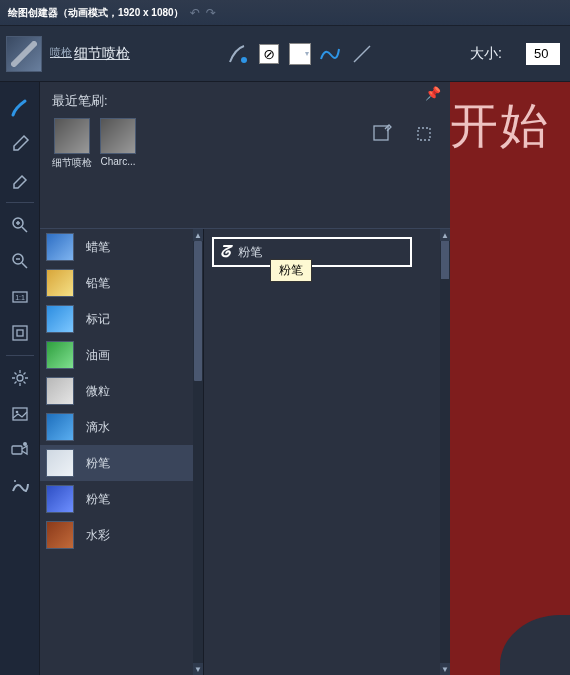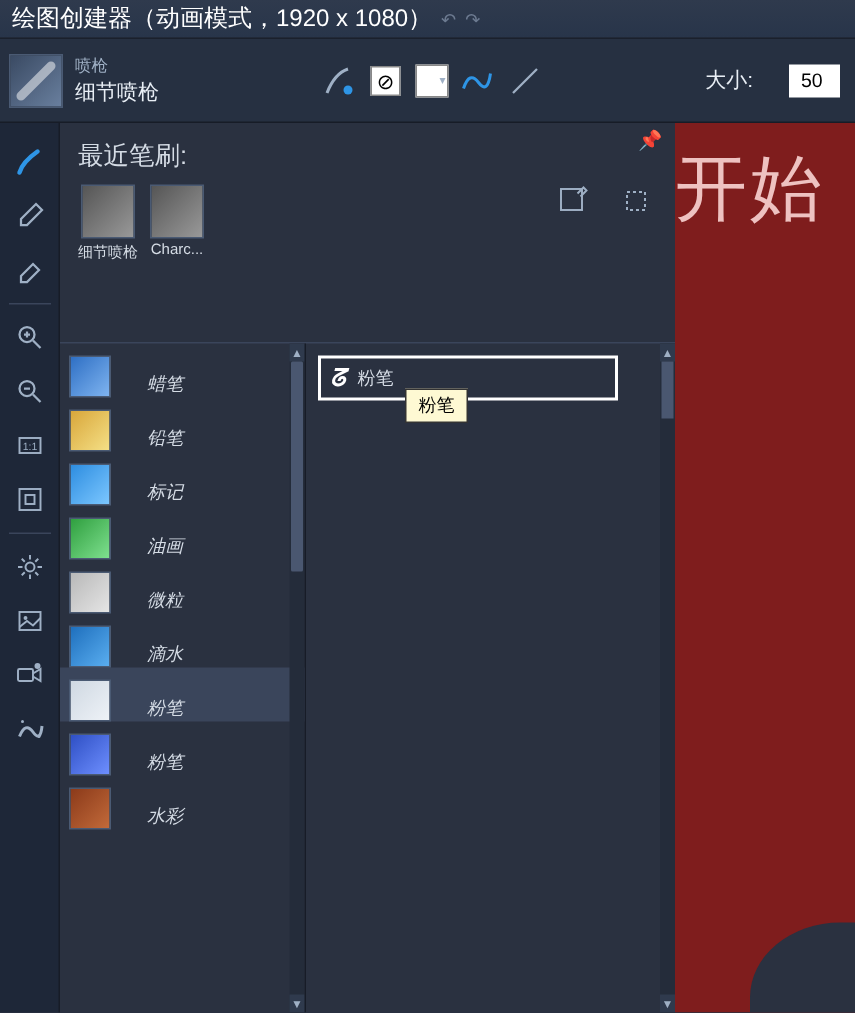--- a/index.html
+++ b/index.html
@@ -12,39 +12,39 @@
     overflow: hidden;
     position: relative;
   }
   .titlebar {
     height: 26px;
     background: linear-gradient(#2f3a4d, #28354a);
     display: flex; align-items: center;
     padding: 0 8px;
     border-bottom: 1px solid #1a202c;
   }
-  .titlebar-title { font-size: 16px; font-weight: normal; color: #fff; }
+  .titlebar-title { font-size: 10px; font-weight: bold; color: #fff; }
   .titlebar-actions { margin-left: 6px; display:flex; gap:6px; }
   .title-arrow { color:#6c7a90; font-size:12px; cursor:default; }
 
   .toolbar {
     height: 56px;
     background: #263041;
     border-bottom: 1px solid #171c27;
     display: flex; align-items: center;
     padding: 0 6px;
   }
   .brush-thumb {
     width: 36px; height: 36px;
     background: linear-gradient(135deg,#3a4a63,#697f9e);
     border:1px solid #4a5a73;
     margin-right: 8px;
     display:flex;align-items:center;justify-content:center;
   }
-  .brush-info { display:flex; flex-direction:column; gap:2px; }
+  .brush-info { display:flex; flex-direction:row; gap:2px;text-decoration:underline; }
   .brush-cat { font-size: 11px; color:#9fb0c5; }
   .brush-name { font-size:14px; color:#e8eef5; }
   .toolbar-mid { flex:1; display:flex; align-items:center; justify-content:center; gap:10px; }
   .tool-icon { width:22px; height:22px; display:flex;align-items:center;justify-content:center; }
   .prohibit { width:20px;height:20px;background:#fff;border:1px solid #888;display:flex;align-items:center;justify-content:center;font-size:14px;color:#000;}
   .color-swatch { width:22px;height:22px;background:#fff;border:1px solid #888;}
   .swatch-drop { color:#9fb0c5; font-size:8px; margin-left:-6px;}
   .stroke-preview { color:#2e95e6; }
   .size-group { display:flex; align-items:center; gap:24px; margin-right:4px;}
   .size-label { font-size:14px; color:#e8eef5;}
@@ -56,35 +56,35 @@
     display:flex; flex-direction:column; align-items:center;
     padding-top:8px;
   }
   .rail-icon { width:40px; height:36px; display:flex;align-items:center;justify-content:center; color:#9fb0c5; }
   .rail-icon.active { color:#2e95e6; }
   .rail-sep { width:28px; height:1px; background:#3a455b; margin:4px 0;}
 
   .panel { width:410px; background:#2a3140; display:flex; flex-direction:column; position:relative;}
   .panel-header { height:146px; padding:10px 12px 6px; position:relative;}
   .pin { position:absolute; top:4px; right:8px; color:#9fb0c5; font-size:13px;}
-  .recent-label { font-size:17px; color:#d5dce5; margin-bottom:8px;}
+  .recent-label { font-size:13px; color:#d5dce5; margin-bottom:8px;}
   .header-actions { position:absolute; top:40px; right:14px; display:flex; gap:18px;}
   .header-action-icon { width:24px;height:24px;color:#9fb0c5; display:flex;align-items:center;justify-content:center;}
   .recent-row { display:flex; gap:8px; }
   .recent-item { display:flex;flex-direction:column;align-items:center; gap:2px;}
   .recent-swatch { width:36px;height:36px; border:1px solid #4a5a73; background:linear-gradient(135deg,#555,#999);}
   .recent-caption { font-size:10px; color:#d5dce5; max-width:40px; overflow:hidden; text-overflow:ellipsis; white-space:nowrap;}
 
   .panel-body { flex:1; display:flex; border-top:1px solid #3a455b;}
   .cat-list { width:164px; border-right:1px solid #171c27; position:relative; overflow:hidden;}
   .cat-scroll { position:absolute; right:0; top:0; width:10px; height:100%; background:#242c3a;}
   .cat-scroll-up, .cat-scroll-down { width:10px;height:12px;display:flex;align-items:center;justify-content:center;font-size:8px;color:#9fb0c5;background:#2f3a4d;}
   .cat-scroll-down{position:absolute;bottom:0;}
   .cat-scroll-thumb{position:absolute;top:12px;left:1px;width:8px;height:140px;background:#4a5770;border-radius:1px;}
-  .cat-item { height:36px; display:flex; align-items:flex-end; gap:24px; padding:0 6px;font-style:italic; }
+  .cat-item { height:36px; display:flex; align-items:center; gap:12px; padding:0 6px; }
   .cat-item.selected { background:#3a455b; }
   .cat-thumb { width:28px; height:28px; border:1px solid #4a5a73; flex-shrink:0;}
   .cat-label { font-size:12px; color:#d5dce5;}
 
   .brush-area { flex:1; position:relative; padding:8px;}
   .brush-scroll { position:absolute; right:0; top:0; width:10px; height:100%; background:#242c3a;}
   .brush-scroll-thumb{position:absolute;top:12px;left:1px;width:8px;height:38px;background:#4a5770;}
   .brush-item-main {
     width:200px; height:30px; border:2px solid #fff; display:flex;align-items:center;gap:8px;padding:0 6px;
     background:#2a3140;

